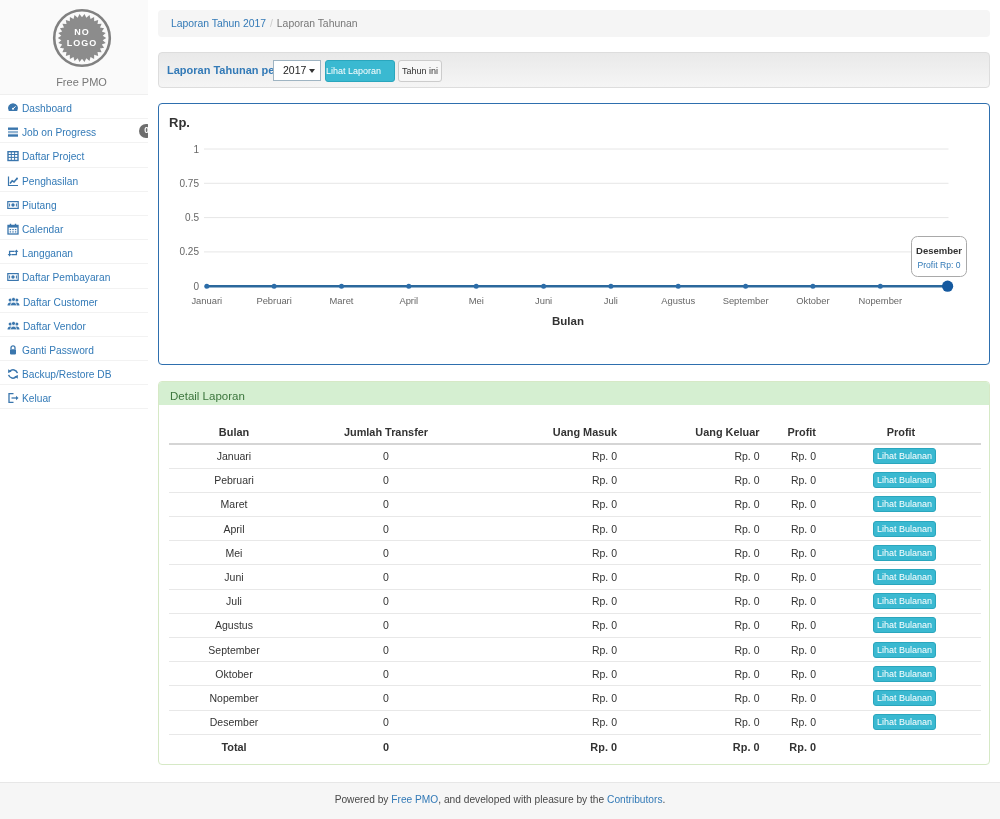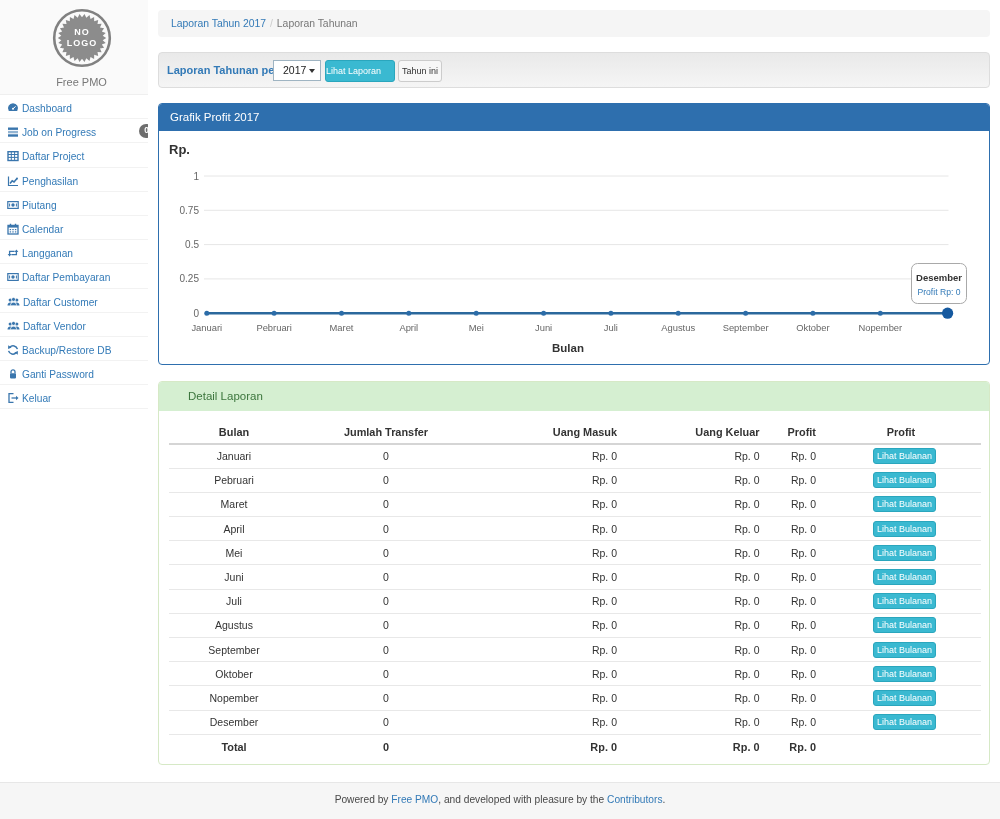--- a/index.html
+++ b/index.html
@@ -27,21 +27,21 @@
 #sel{position:absolute;left:114px;top:7px;width:48px;height:21px;background:#fff;border:1px solid #9fb4c2;font-size:10.5px;color:#222;text-align:left;padding-left:9px;line-height:19px}
 #sel .arr{position:absolute;right:5px;top:8px;width:0;height:0;border-left:3.5px solid transparent;border-right:3.5px solid transparent;border-top:4.5px solid #333}
 .btn-info{display:inline-block;background:#3ab9d1;border:1px solid #2aa6bd;color:#fff;border-radius:3px;text-align:left}
 #btn-lihat{position:absolute;left:166px;top:7px;width:70px;height:22px;font-size:9px;line-height:20px}
 #btn-tahun{position:absolute;left:239px;top:7px;width:44px;height:22px;background:#f7f7f7;border:1px solid #ccc;border-radius:3px;color:#333;font-size:9px;line-height:20px;text-align:center}
 
 .panel{position:absolute;left:10px;width:832px;border-radius:4px}
 #chart-panel{top:103px;height:262px;border:1px solid #2e6fae;background:#fff}
 #chart-panel .hd{height:27px;background:#2e6fae;border-radius:3px 3px 0 0;color:#fff;font-size:11.5px;line-height:27px;padding-left:11px}
 #detail-panel{top:381px;height:384px;border:1px solid #d6e9c6;background:#fff}
-#detail-panel .hd{height:29px;background:#d5efd1;border-radius:3px 3px 0 0;color:#3c763d;font-size:11.5px;line-height:29px;padding-left:29px}
+#detail-panel .hd{height:23px;background:#d5efd1;border-radius:3px 3px 0 0;color:#3c763d;font-size:11.5px;line-height:29px;padding-left:11px}
 
 #tbl{position:absolute;left:10px;top:39px;width:812px;border-collapse:collapse;table-layout:fixed}
 #tbl th{font-size:10.9px;font-weight:bold;color:#333;height:23px;border-bottom:2px solid #d5d5d5;padding:0}
 #tbl td{font-size:10.5px;color:#333;height:24.2px;border-top:1px solid #e8e8e8;padding:0}
 #tbl tr:first-child td{border-top:none}
 #tbl .c{text-align:center}
 #tbl .r{text-align:right;padding-right:5px}
 #tbl .btn-xs{display:inline-block;margin-left:7px;width:63px;height:16px;background:#3ab9d1;border:1px solid #2aa6bd;border-radius:3px;color:#fff;font-size:9px;line-height:14px;text-align:center}
 #tbl tr.total td{font-weight:bold;font-size:10.9px}
 
@@ -133,50 +133,49 @@
           <g fill="#3a76ad">
             <circle cx="3.2" cy="4" r="1.6"></circle>
             <circle cx="9.8" cy="4" r="1.6"></circle>
             <path d="M.5 9.4c0-2 1.2-3 2.7-3s2.7 1 2.7 3z"></path>
             <path d="M7.1 9.4c0-2 1.2-3 2.7-3s2.7 1 2.7 3z"></path>
             <circle cx="6.5" cy="3.4" r="2" stroke="#fff" stroke-width=".7"></circle>
             <path d="M3.4 9.7c0-2.3 1.4-3.5 3.1-3.5s3.1 1.2 3.1 3.5z" stroke="#fff" stroke-width=".7"></path>
           </g>
         </svg><a>Daftar Vendor</a></li>
       <li><svg width="12" height="12" viewBox="0 0 12 12">
+          <path d="M4 5.2V3.8a2 2 0 0 1 4 0v1.4" fill="none" stroke="#3a76ad" stroke-width="1.3"></path>
+          <rect x="3" y="5.2" width="6" height="5.2" rx=".8" fill="#3a76ad"></rect>
+        </svg><a>Ganti Password</a></li>
+      <li><svg width="12" height="12" viewBox="0 0 12 12">
           <g stroke="#3a76ad" stroke-width="1.5" fill="none">
             <path d="M10.4 5.1A4.4 4.4 0 0 0 2.8 3.4"></path>
             <path d="M1.6 6.9a4.4 4.4 0 0 0 7.6 1.7"></path>
           </g>
           <g fill="#3a76ad">
             <path d="M1.2 1.2 1.1 5 4.6 3.6z"></path>
             <path d="M10.8 10.8 10.9 7 7.4 8.4z"></path>
           </g>
         </svg><a>Backup/Restore DB</a></li>
-      <li><svg width="12" height="12" viewBox="0 0 12 12">
-          <path d="M4 5.2V3.8a2 2 0 0 1 4 0v1.4" fill="none" stroke="#3a76ad" stroke-width="1.3"></path>
-          <rect x="3" y="5.2" width="6" height="5.2" rx=".8" fill="#3a76ad"></rect>
-        </svg><a>Ganti Password</a></li>
       <li><svg width="12" height="12" viewBox="0 0 12 12">
           <path fill="none" stroke="#3a76ad" stroke-width="1.3" d="M6.5 1.6H2v8.8h4.5"></path>
           <path stroke="#3a76ad" stroke-width="1.3" d="M4.5 6h5"></path>
           <path fill="#3a76ad" d="M9 3.7 11.5 6 9 8.3z"></path>
         </svg><a>Keluar</a></li>
     </ul>
 </div>
 <div id="main">
   <div id="bc"><a>Laporan Tahun 2017</a><span class="sep"> / </span><span>Laporan Tahunan</span></div>
   <div id="well">
     <span class="lbl">Laporan Tahunan per</span>
     <div id="sel">2017<span class="arr"></span></div>
     <a id="btn-lihat" class="btn-info">Lihat Laporan</a>
     <a id="btn-tahun">Tahun ini</a>
   </div>
   <div class="panel" id="chart-panel">
-    <div class="hd">Grafik Profit 2017</div>
     <div id="chart-body">
         <svg width="830" height="233" viewBox="0 0 830 233" style="display:block">
           <text x="10" y="23" font-size="13" font-weight="bold" fill="#333">Rp.</text>
           <line x1="45" x2="789.5" y1="45" y2="45" stroke="#e6e6e6" stroke-width="1"></line>
           <line x1="45" x2="789.5" y1="79.3" y2="79.3" stroke="#e6e6e6" stroke-width="1"></line>
           <line x1="45" x2="789.5" y1="113.6" y2="113.6" stroke="#e6e6e6" stroke-width="1"></line>
           <line x1="45" x2="789.5" y1="147.9" y2="147.9" stroke="#e6e6e6" stroke-width="1"></line>
           <text x="40" y="48.5" font-size="10" fill="#666" text-anchor="end">1</text>
           <text x="40" y="82.8" font-size="10" fill="#666" text-anchor="end">0.75</text>
           <text x="40" y="117.1" font-size="10" fill="#666" text-anchor="end">0.5</text>

